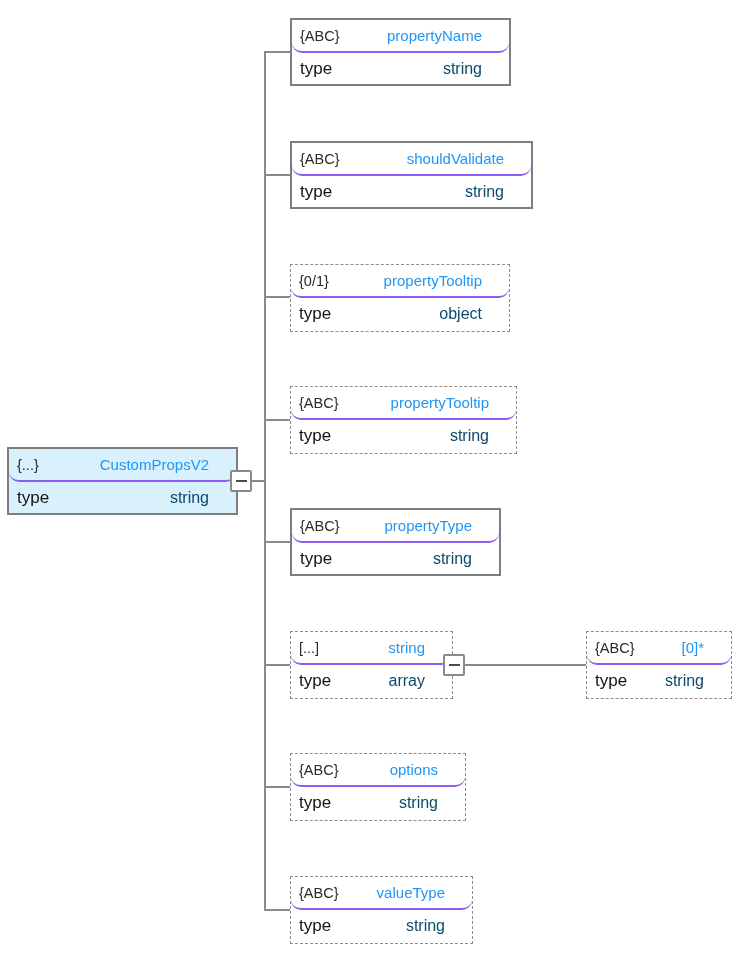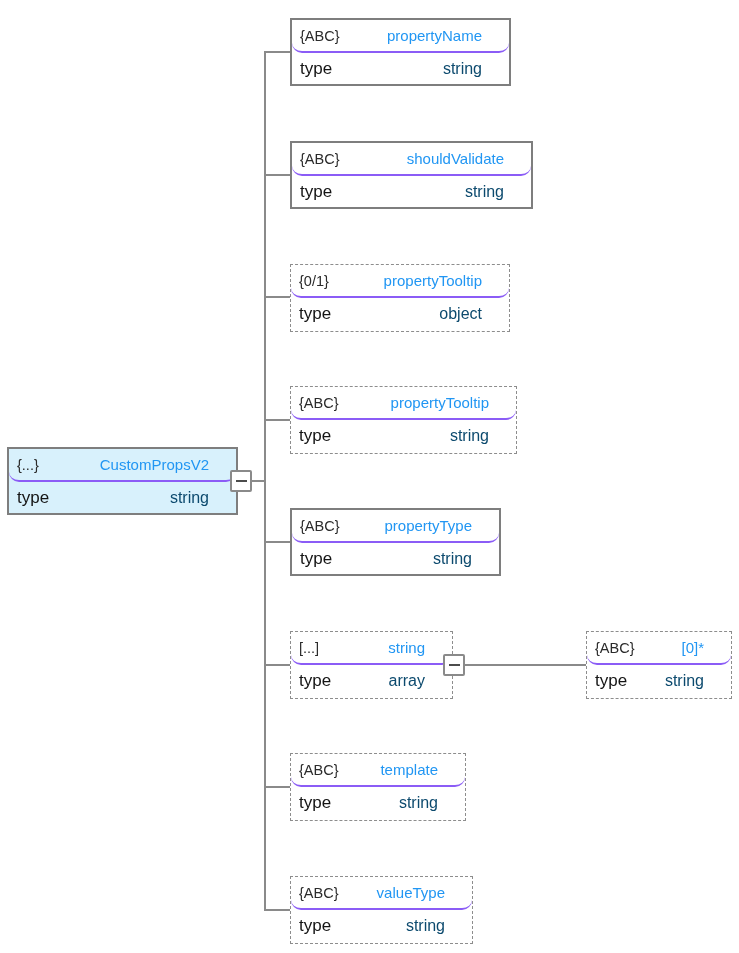--- a/index.html
+++ b/index.html
@@ -129,21 +129,21 @@
     </div>
     <div class="row">
       <span class="tlabel">type</span>
       <span class="tvalue">array</span>
     </div>
   </div>
 
   <div class="node dashed" style="left:290px; top:753px; width:176px;">
     <div class="row row-name">
       <span class="icon">{ABC}</span>
-      <span class="name">template</span>
+      <span class="name">options</span>
     </div>
     <div class="row">
       <span class="tlabel">type</span>
       <span class="tvalue">string</span>
     </div>
   </div>
 
   <div class="node dashed" style="left:290px; top:876px; width:183px;">
     <div class="row row-name">
       <span class="icon">{ABC}</span>

